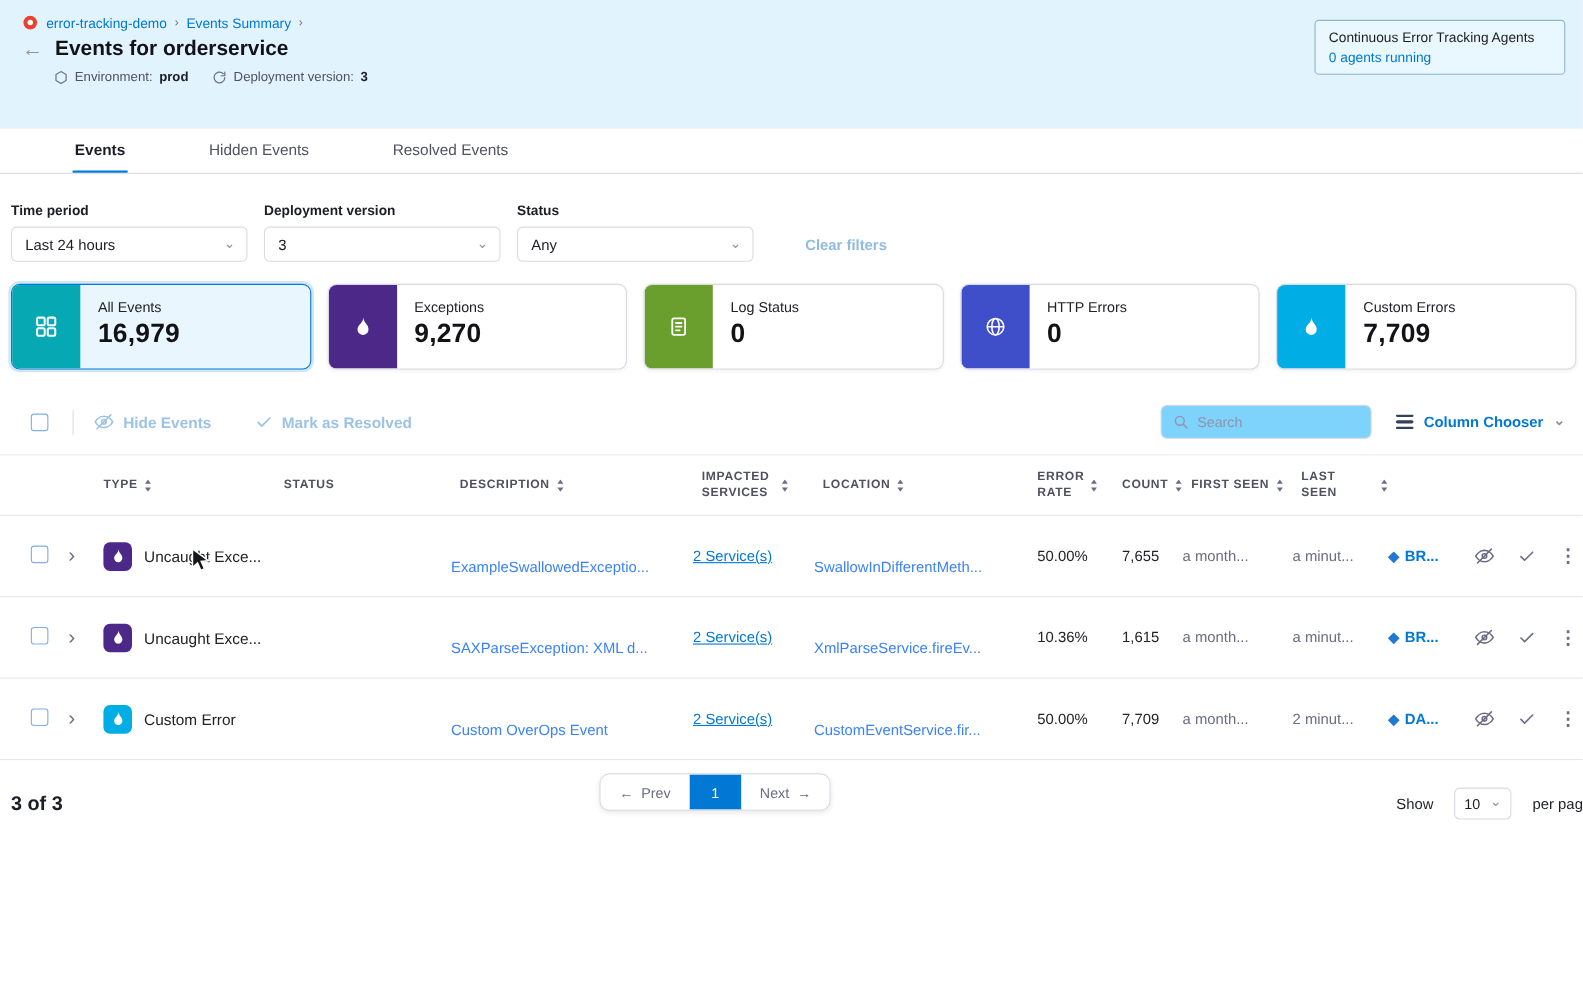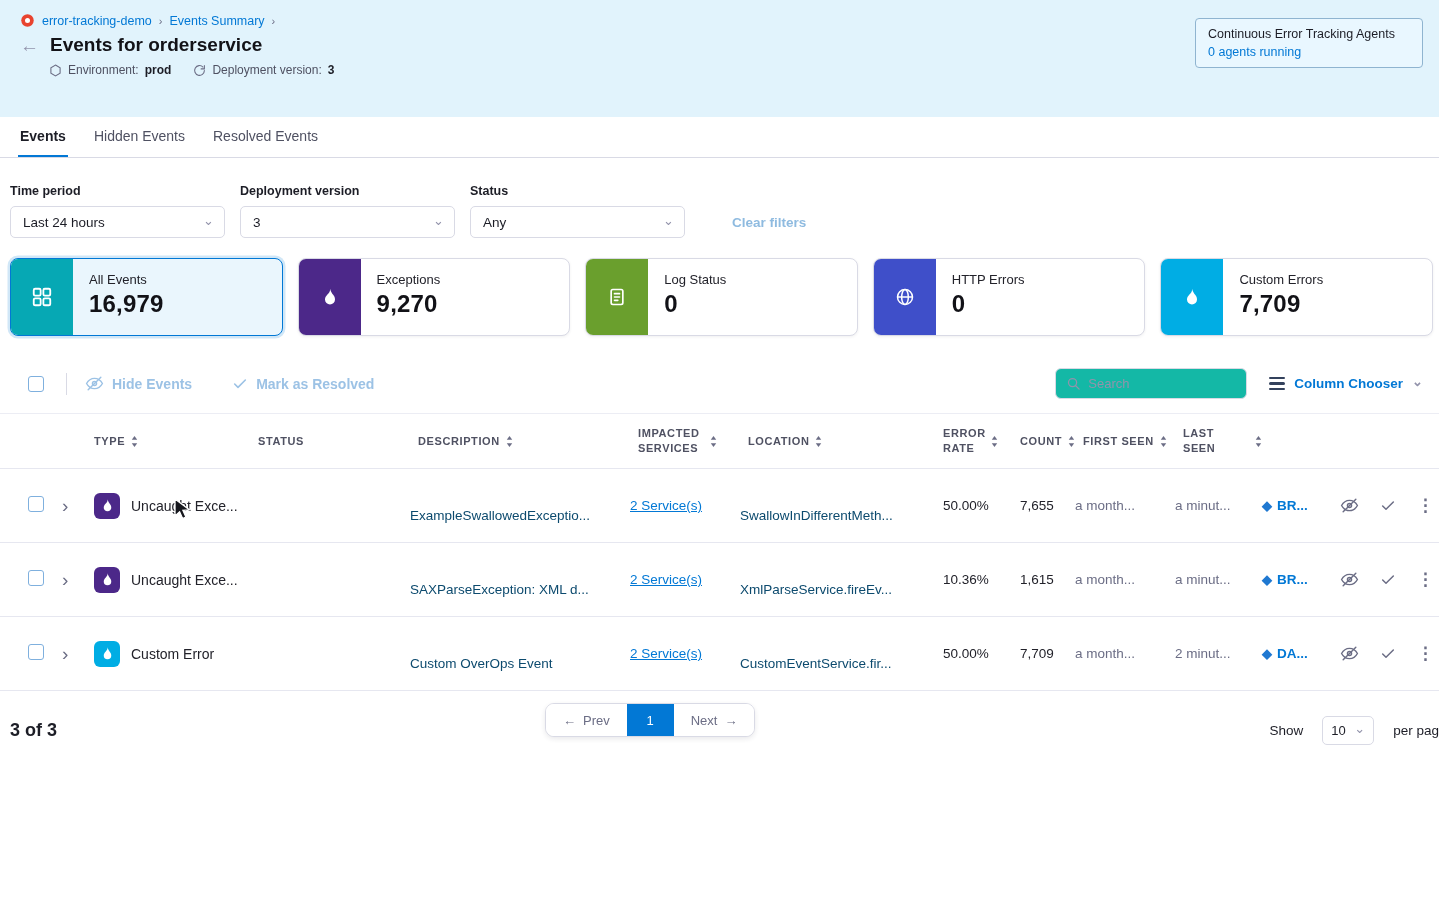--- a/index.html
+++ b/index.html
@@ -17,21 +17,21 @@
   .page-title { font-size:19px; font-weight:bold; color:#121217; }
   .meta-row { display:flex; align-items:center; gap:6px; margin-top:7px; margin-left:29px; font-size:12px; color:#4f5162; }
   .meta-row b { color:#1c1d26; }
   .meta-spacer { width:10px; }
   .agents-box { position:absolute; top:18px; right:16px; width:228px; background:#e9f7ff; border:1px solid #8fb4d0; border-radius:4px; padding:8px 12px; font-size:12.5px; }
   .agents-box .abx-title { color:#1c1d26; }
   .agents-box a { display:block; margin-top:4px; color:#0278d5; text-decoration:none; cursor:pointer; }
 
   
   .tabs { display:flex; align-items:stretch; gap:24px; padding-left:18px; height:41px; background:#fff; border-bottom:1px solid #d9dae5; }
-  .tab { display:flex; align-items:center; font-size:14px; color:#4f5162; padding:0 2px; cursor:pointer; border-bottom:2.5px solid transparent; }
+  .tab { display:flex; align-items:center; font-size:14px; color:#4f5162; padding:0 2px; cursor:pointer; border-bottom:2.5px solid transparent;margin-left:48px; }
   .tab.active { color:#1c1d26; font-weight:bold; border-bottom-color:#0278d5; }
 
   
   .filters { display:flex; align-items:flex-end; gap:15px; padding:26px 0 0 10px; }
   .filter-label { display:block; font-size:12.5px; font-weight:bold; color:#1c1d26; margin-bottom:8px; }
   .select { width:215px; height:32px; background:#fff; border:1px solid #d9dae5; border-radius:5px; display:flex; align-items:center; justify-content:space-between; padding:0 10px 0 12px; font-size:13.5px; color:#1c1d26; cursor:pointer; }
   .chev { color:#9293ab; font-size:13px; line-height:1; transform:translateY(-2px); }
   .clear-filters { margin:0 0 8px 32px; color:#8fbbe0; font-weight:bold; font-size:13.5px; cursor:pointer; }
 
   
@@ -41,42 +41,42 @@
   .card-icon { flex:0 0 62px; display:flex; align-items:center; justify-content:center; }
   .card-body { padding:13px 0 0 16px; }
   .card-label { font-size:13px; color:#22222a; }
   .card-value { margin-top:3px; font-size:24px; font-weight:bold; color:#121217; letter-spacing:.2px; }
 
   
   .toolbar { display:flex; align-items:center; padding:32px 16px 0 28px; }
   .checkbox { width:16px; height:16px; border:1.5px solid #7fb0de; border-radius:3px; background:#fff; display:inline-block; cursor:pointer; flex:0 0 16px; }
   .vdiv { width:1px; height:22px; background:#d9dae5; margin:0 18px 0 22px; }
   .bulk-btn { display:flex; align-items:center; gap:8px; background:none; border:none; color:#9cc2e5; font-weight:bold; font-size:14px; font-family:inherit; margin-right:40px; cursor:pointer; }
-  .search-box { margin-left:auto; width:192px; height:31px; border:1px solid #d9dae5; border-radius:6px; background:#14b8a6; display:flex; align-items:center; gap:7px; padding:0 10px; }
+  .search-box { margin-left:auto; width:192px; height:31px; border:1px solid #d9dae5; border-radius:6px; background:#7dd3fc; display:flex; align-items:center; gap:7px; padding:0 10px; }
   .search-box input { border:none; outline:none; width:100%; font-size:13px; font-family:inherit; color:#1c1d26; background:transparent; }
   .search-box input::placeholder { color:#9293ab; }
   .colchooser { display:flex; align-items:center; gap:9px; margin-left:22px; background:none; border:none; color:#0278d5; font-weight:bold; font-size:13.5px; font-family:inherit; cursor:pointer; }
   .burger { display:flex; flex-direction:column; gap:3px; }
   .burger i { width:16px; height:2.5px; background:#33415c; border-radius:2px; }
 
   
   .table { margin-top:14px; }
   .thead, .trow { display:grid; grid-template-columns:36px 30px 164px 160px 220px 110px 195px 77px 63px 100px 87px 78px 89px; align-items:center; padding-left:20px; }
   .thead { min-height:56px; border-top:1px solid #ecedf4; border-bottom:1px solid #e6e7f0; }
   .th { display:flex; align-items:center; gap:6px; font-size:11px; font-weight:bold; color:#4f5162; letter-spacing:.6px; text-transform:uppercase; padding-left:8px; cursor:pointer; }
   .th .hlbl { line-height:1.35; }
   .th-imp .hlbl { width:66px; }
   .th-rate .hlbl { width:42px; }
   .trow { height:74px; border-bottom:1px solid #e6e7f0; cursor:pointer; }
   .cell { font-size:13.5px; }
   .c-check { padding-left:8px; }
   .expand { color:#6b6d85; font-size:19px; line-height:1; cursor:pointer; padding:2px 6px; }
   .c-type { display:flex; align-items:center; gap:11px; padding-left:8px; font-size:14px; color:#22222a; }
   .type-icon { width:26px; height:26px; border-radius:6px; display:flex; align-items:center; justify-content:center; flex:0 0 26px; }
-  .c-desc, .c-loc { color:#0c4a6e; padding-right:12px; white-space:nowrap; overflow:hidden;margin-top:20px; }
+  .c-desc, .c-loc { color:#3b82f6; padding-right:12px; white-space:nowrap; overflow:hidden;margin-top:20px; }
   .c-imp a { color:#0278d5; text-decoration:underline; cursor:pointer; }
   .c-rate, .c-count { color:#22222a; padding-left:8px; }
   .c-first, .c-last { color:#6b6d85; }
   .c-ver { display:flex; align-items:center; gap:5px; font-weight:bold; }
   .c-ver a { color:#0278d5; text-decoration:none; cursor:pointer; }
   .diamond { color:#1f78d1; font-size:13px; }
   .c-actions { display:flex; align-items:center; gap:21px; color:#6b6d85; }
   .icon-btn { display:flex; align-items:center; cursor:pointer; color:#6b6d85; }
   .kebab { font-size:17px; font-weight:bold; letter-spacing:1px; cursor:pointer; }
 

